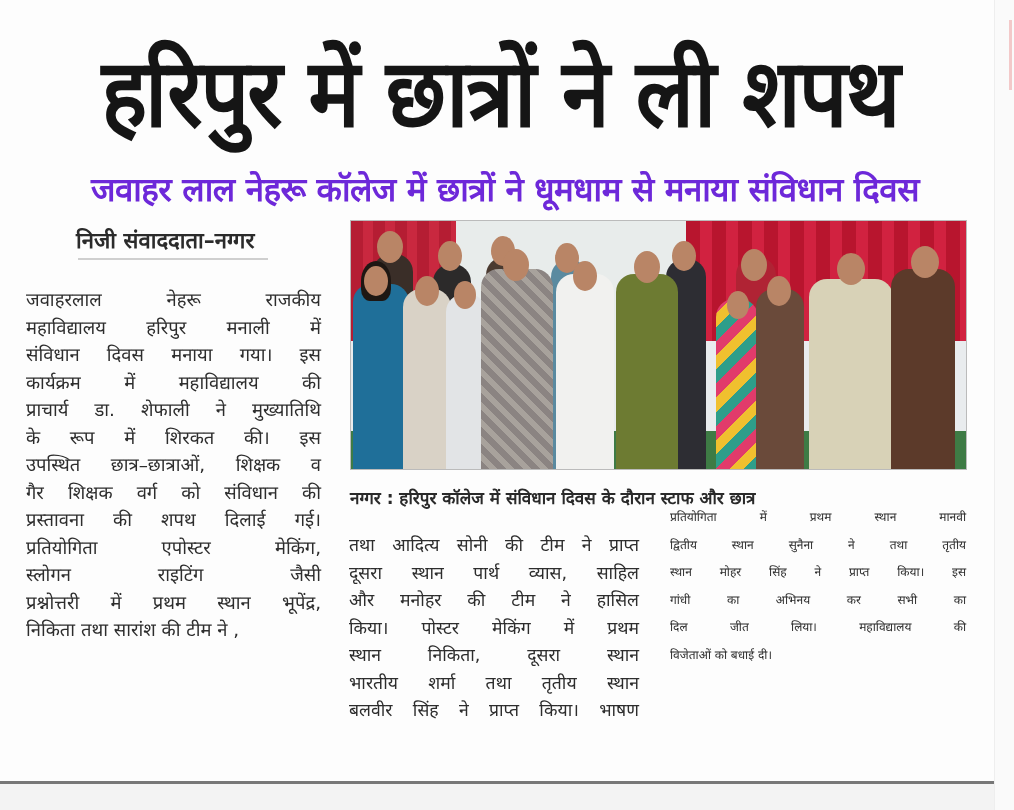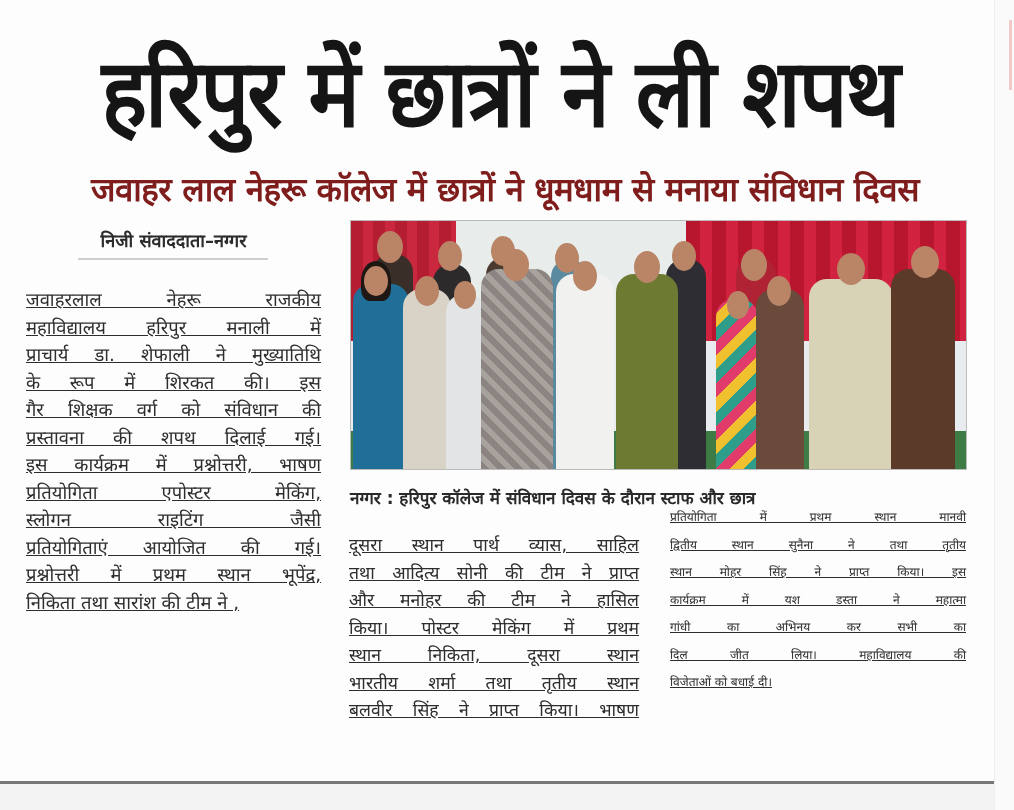--- a/index.html
+++ b/index.html
@@ -11,36 +11,36 @@
 
   .headline {
     position: absolute; left: 30px; top: 30px; width: 940px; height: 115px;
     font-family: "DejaVu Sans", sans-serif; font-weight: bold;
     font-size: 86px; line-height: 115px; color: #151515;
     letter-spacing: -2px; white-space: nowrap; text-align: center;
     transform: scaleY(1.1); transform-origin: top center;
   }
   .subhead {
     position: absolute; left: 40px; top: 165px; width: 930px; height: 50px;
-    font-size: 33px; line-height: 50px; color: #7f1d1d;
+    font-size: 33px; line-height: 50px; color: #6d28d9;
     white-space: nowrap; text-align: center; letter-spacing: -0.5px;
   }
 
   .byline {
     position: absolute; left: 76px; top: 226px; width: 195px; height: 30px;
-    font-size: 18px; font-weight: bold; line-height: 30px; color: #2b2b2b;
-    text-align: center; white-space: nowrap;
+    font-size: 22px; font-weight: bold; line-height: 30px; color: #2b2b2b;
+    text-align: left; white-space: nowrap;
   }
   .byline-rule { position: absolute; left: 78px; top: 258px; width: 190px; height: 2px; background: #cfcfcf; }
 
   .col {
     position: absolute; font-size: 18.4px; line-height: 27.5px; color: #2d2d2d;
     text-align: justify; text-align-last: justify;
   }
-  .col .ln { display: block; white-space: nowrap; text-align-last: justify; text-align: justify; text-decoration: underline; }
+  .col .ln { display: block; white-space: nowrap; text-align-last: justify; text-align: justify; }
   .col .ln.last { text-align-last: left; }
   .col1 { left: 26px; top: 286px; width: 295px; }
   .col2 { left: 349px; top: 532px; width: 290px; font-size: 17.6px; }
   .col3 { left: 670px; top: 504px; width: 296px; font-size: 12px; }
 
   .photo {
     position: absolute; left: 350px; top: 220px; width: 617px; height: 250px;
     background: #e9ecee; overflow: hidden; border: 1px solid #bbb;
   }
   .curtain-l { position: absolute; left: 0; top: 0; width: 105px; height: 120px;
@@ -69,28 +69,29 @@
 
 <h1 class="headline">हरिपुर  में छात्रों ने ली शपथ</h1>
 <h2 class="subhead">जवाहर लाल नेहरू कॉलेज में छात्रों ने धूमधाम से मनाया संविधान दिवस</h2>
 
 <div class="byline">निजी संवाददाता–नग्गर</div>
 <div class="byline-rule"></div>
 
 <div class="col col1">
   <span class="ln">जवाहरलाल नेहरू राजकीय</span>
   <span class="ln">महाविद्यालय हरिपुर  मनाली में</span>
+  <span class="ln">संविधान दिवस मनाया गया। इस</span>
+  <span class="ln">कार्यक्रम में महाविद्यालय की</span>
   <span class="ln">प्राचार्य डा. शेफाली ने मुख्यातिथि</span>
   <span class="ln">के रूप में शिरकत की। इस</span>
+  <span class="ln">उपस्थित छात्र–छात्राओं, शिक्षक व</span>
   <span class="ln">गैर शिक्षक वर्ग को संविधान की</span>
   <span class="ln">प्रस्तावना की शपथ दिलाई गई।</span>
-  <span class="ln">इस कार्यक्रम में प्रश्नोत्तरी, भाषण</span>
   <span class="ln">प्रतियोगिता एपोस्टर मेकिंग,</span>
   <span class="ln">स्लोगन राइटिंग जैसी</span>
-  <span class="ln">प्रतियोगिताएं आयोजित की गई।</span>
   <span class="ln">प्रश्नोत्तरी में प्रथम स्थान भूपेंद्र,</span>
   <span class="ln last">निकिता तथा सारांश  की टीम ने ,</span>
 </div>
 
 <div class="photo">
   <div class="curtain-l"></div>
   <div class="wall"></div>
   <div class="curtain-r"></div>
   <div class="floor"></div>
 
@@ -126,33 +127,32 @@
   <div class="head" style="left:416px;top:55px;width:24px;height:30px;"></div>
   <div class="person" style="left:458px;width:84px;height:190px;background:#d8d2b7;"></div>
   <div class="head" style="left:486px;top:32px;width:28px;height:32px;"></div>
   <div class="person" style="left:540px;width:64px;height:200px;background:#5c3a2a;"></div>
   <div class="head" style="left:560px;top:25px;width:28px;height:32px;"></div>
 </div>
 
 <div class="caption">नग्गर : हरिपुर कॉलेज में संविधान दिवस के दौरान स्टाफ और छात्र</div>
 
 <div class="col col2">
+  <span class="ln">तथा आदित्य सोनी की टीम ने प्राप्त</span>
   <span class="ln">दूसरा स्थान  पार्थ व्यास, साहिल</span>
-  <span class="ln">तथा आदित्य सोनी की टीम ने प्राप्त</span>
   <span class="ln">और मनोहर की टीम ने हासिल</span>
   <span class="ln">किया।  पोस्टर मेकिंग में प्रथम</span>
   <span class="ln">स्थान  निकिता, दूसरा स्थान</span>
   <span class="ln">भारतीय शर्मा तथा तृतीय स्थान</span>
   <span class="ln">बलवीर सिंह ने प्राप्त किया। भाषण</span>
 </div>
 
 <div class="col col3">
   <span class="ln">प्रतियोगिता में प्रथम स्थान मानवी</span>
   <span class="ln">द्वितीय स्थान सुनैना ने तथा तृतीय</span>
   <span class="ln">स्थान मोहर सिंह ने प्राप्त किया। इस</span>
-  <span class="ln">कार्यक्रम में यश डस्ता ने महात्मा</span>
   <span class="ln">गांधी का अभिनय कर सभी का</span>
   <span class="ln">दिल जीत लिया। महाविद्यालय की</span>
   <span class="ln last">विजेताओं को बधाई दी।</span>
 </div>
 
 <div class="bottom-rule"></div>
 <div class="bottom-band"></div>
 
 </body></html>

